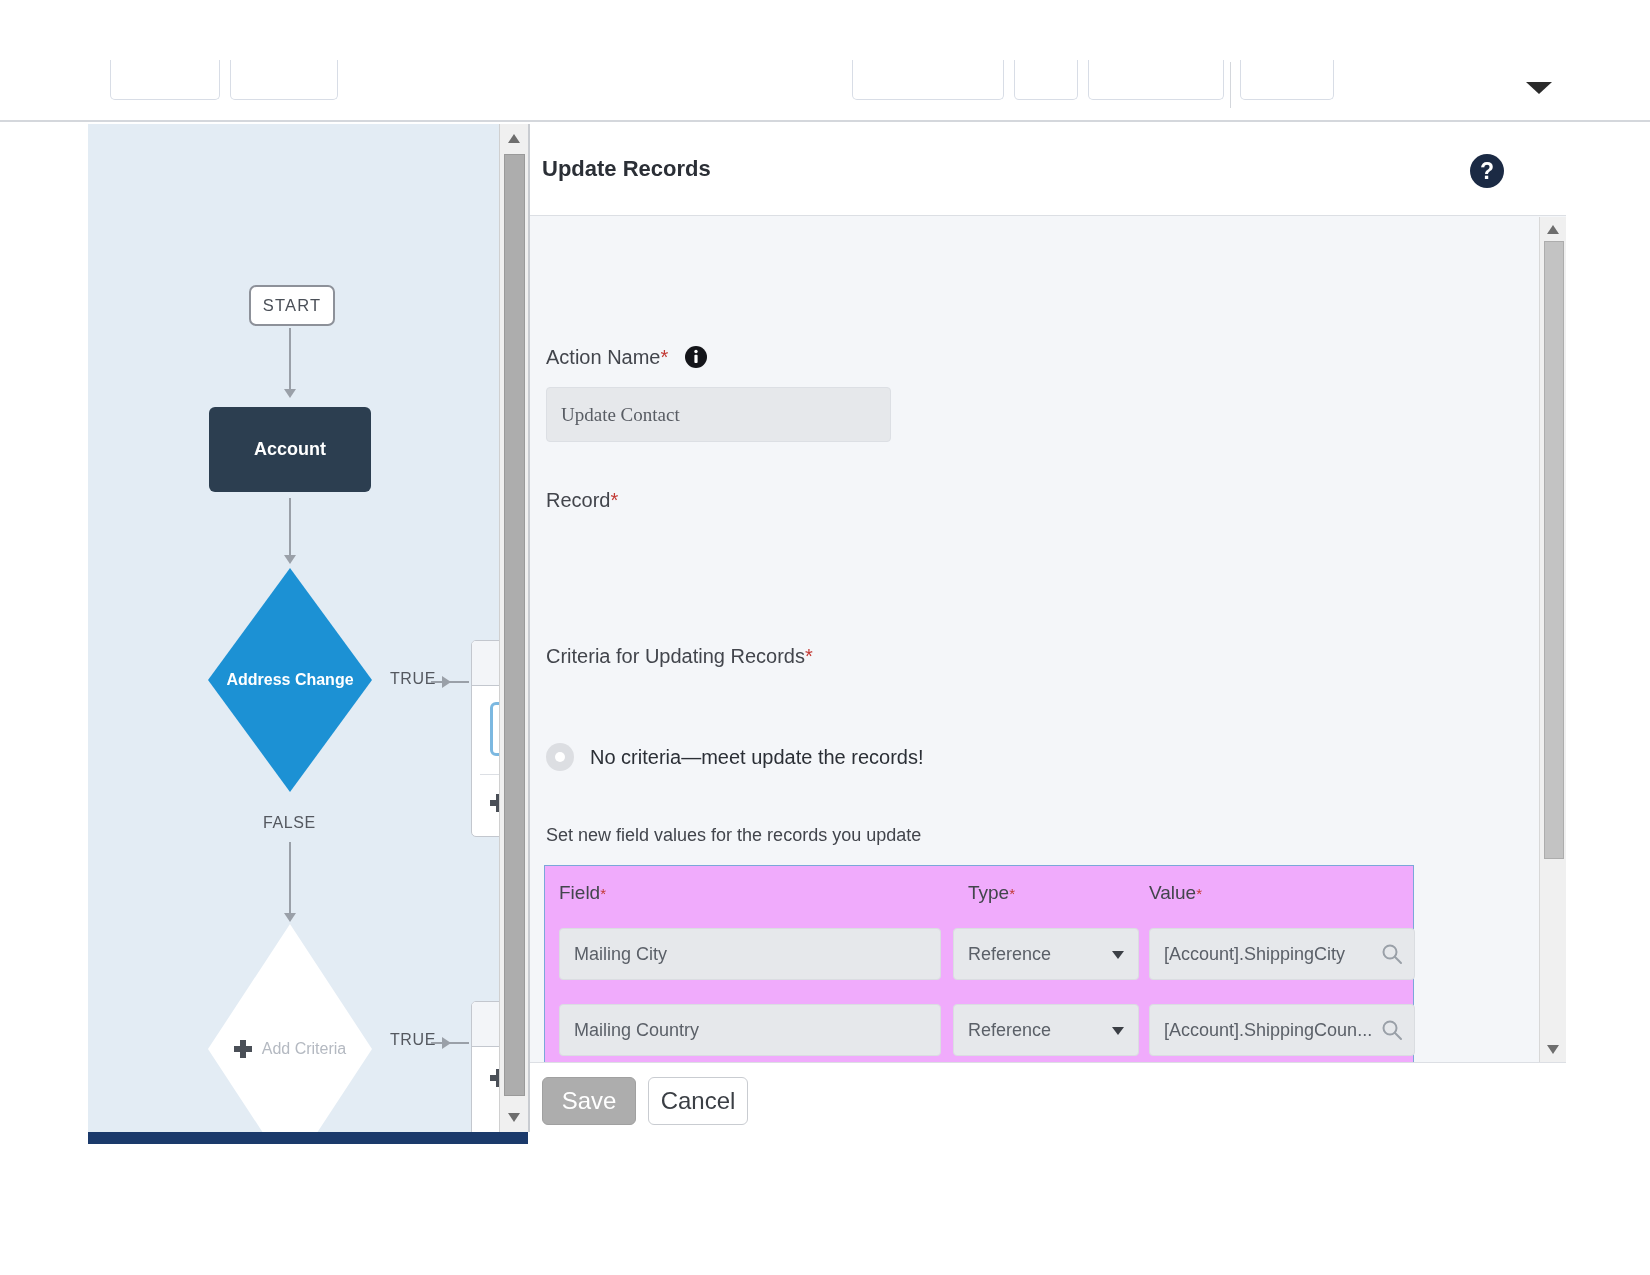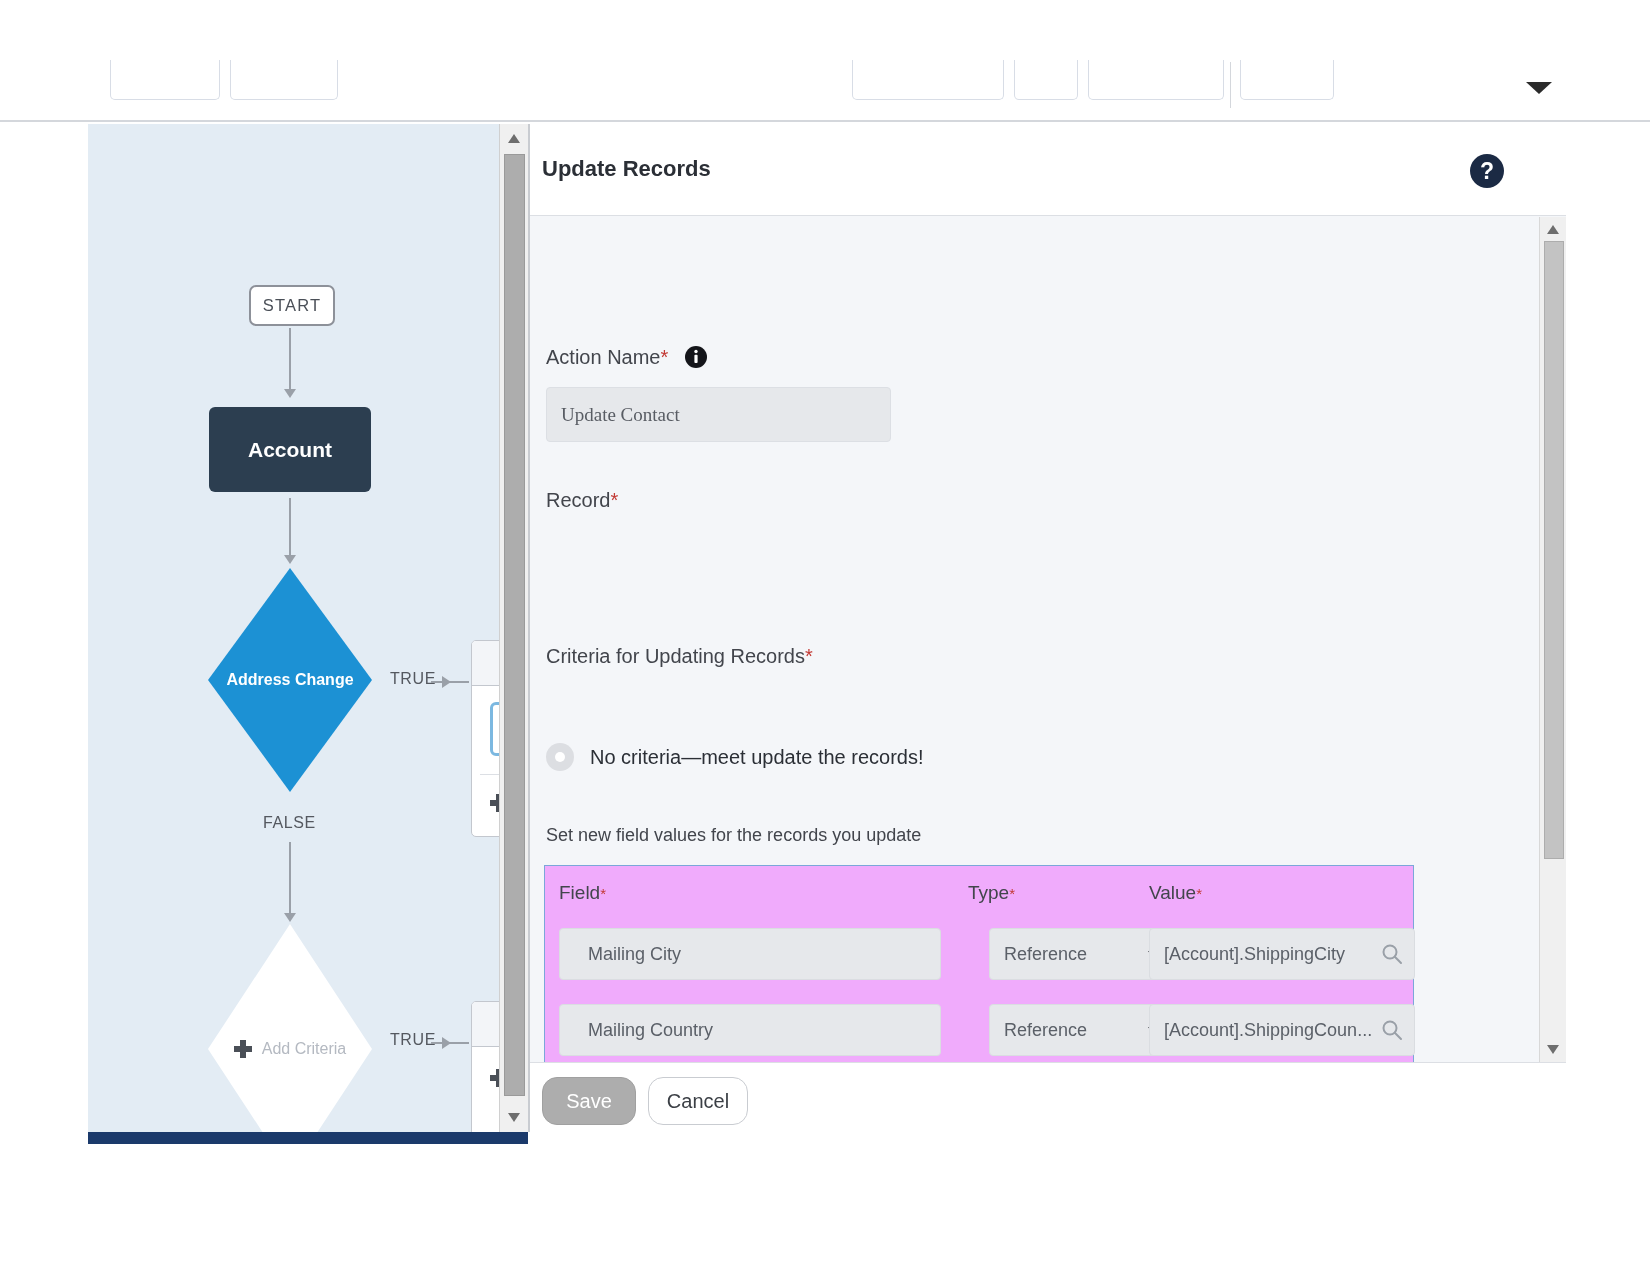--- a/index.html
+++ b/index.html
@@ -84,21 +84,21 @@
   }
 
   .node-account {
     position: absolute;
     left: 121px; top: 283px;
     width: 162px; height: 85px;
     background: #2c3e50;
     border-radius: 6px;
     display: flex; align-items: center; justify-content: center;
     color: #ffffff;
-    font-size: 21px;
+    font-size: 18px;
     font-weight: bold;
   }
 
   .arrow-v {
     position: absolute;
     width: 2px;
     background: #9aa0a8;
   }
   .arrow-head-d {
     position: absolute;
@@ -337,22 +337,22 @@
     position: absolute;
     height: 52px;
     background: #e6e8eb;
     border: 1px solid #dadde1;
     border-radius: 4px;
     box-sizing: border-box;
     display: flex; align-items: center;
     font-size: 18px;
     color: #5b6068;
   }
-  .ft-field { left: 0; width: 382px; padding-left: 28px; }
-  .ft-type  { left: 394px; width: 186px; padding-left: 14px; margin-left: 36px; }
+  .ft-field { left: 0; width: 382px; padding-left: 14px; }
+  .ft-type  { left: 394px; width: 186px; padding-left: 14px; }
   .ft-value { left: 590px; width: 266px; padding-left: 14px; }
   .sel-caret {
     position: absolute; right: 14px; top: 22px;
     width: 0; height: 0;
     border-left: 6px solid transparent;
     border-right: 6px solid transparent;
     border-top: 8px solid #3b3f45;
   }
   .search-ico {
     position: absolute; right: 10px; top: 13px;
@@ -388,24 +388,24 @@
     left: 0; bottom: 0;
     width: 100%; height: 70px;
     background: #ffffff;
     border-top: 1px solid #dcdfe4;
     box-sizing: border-box;
   }
   .btn {
     position: absolute;
     top: 14px;
     height: 48px;
-    border-radius: 15px;
+    border-radius: 6px;
     box-sizing: border-box;
     display: flex; align-items: center; justify-content: center;
-    font-size: 20px;
+    font-size: 24px;
   }
   .btn-save {
     left: 12px; width: 94px;
     background: #adadad;
     border: 1px solid #a0a0a0;
     color: #ffffff;
   }
   .btn-cancel {
     left: 118px; width: 100px;
     background: #ffffff;

